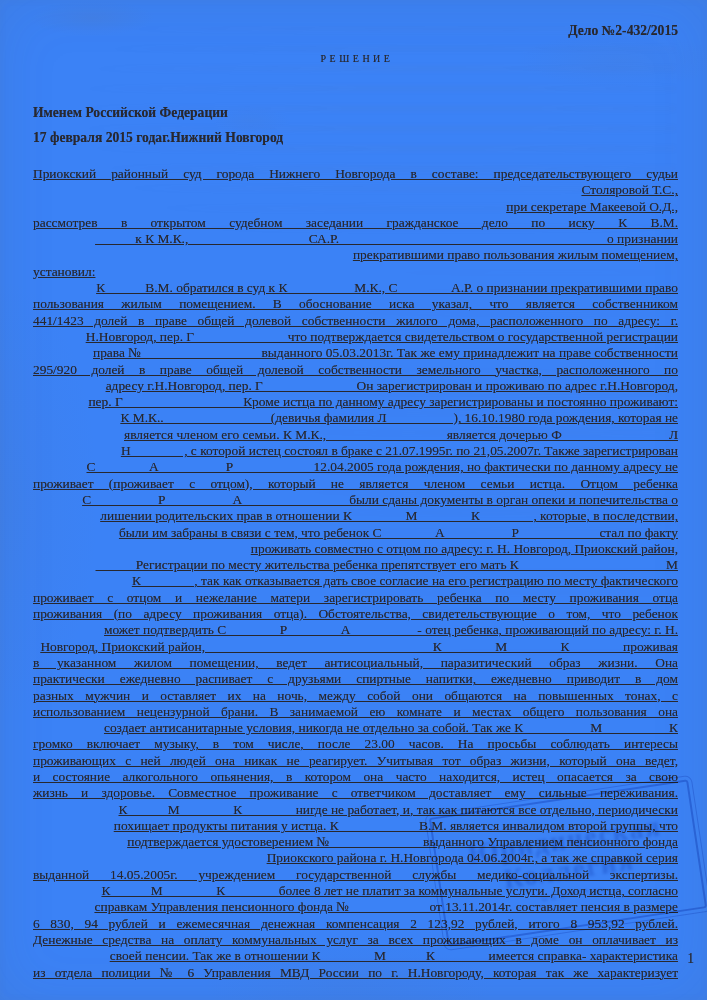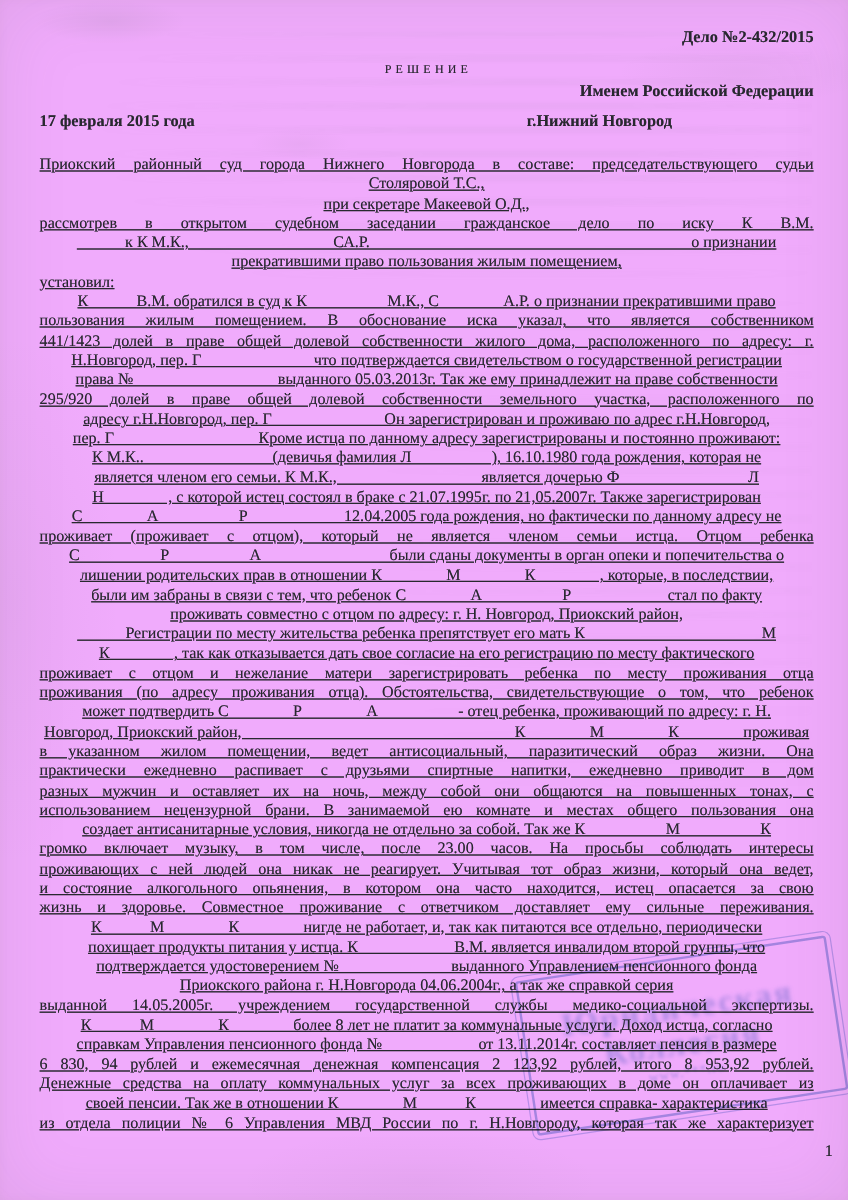--- a/index.html
+++ b/index.html
@@ -1,18 +1,18 @@
 <!DOCTYPE html>
 <html><head>
 <meta charset="utf-8">
 <style>
   html,body{margin:0;padding:0;background:#e8e7e3;}
   .page{
     position:relative;width:707px;height:1000px;margin:0 auto;
-    background:#f0abfc;overflow:hidden;
+    background:#3b82f6;overflow:hidden;
     font-family:"Liberation Serif","DejaVu Serif",serif;
     color:#28282f;
     box-shadow:inset 0 0 60px rgba(90,88,80,0.10), inset 0 0 8px rgba(120,118,110,0.06);
   }
   
   .noise-rows{
     position:absolute;left:58px;right:30px;top:26px;height:210px;
     background:repeating-linear-gradient(180deg, rgba(115,112,120,0.060) 0 5px, rgba(115,112,120,0) 5px 20px);
     filter:blur(2.2px);
     -webkit-mask-image:radial-gradient(ellipse 70% 90% at 62% 40%, #000 20%, transparent 85%);
@@ -26,28 +26,28 @@
     position:absolute;inset:0;pointer-events:none;
     background:
       radial-gradient(90px 26px at 92px 18px, rgba(110,108,115,0.10), transparent 70%),
       radial-gradient(150px 40px at 620px 60px, rgba(110,108,115,0.07), transparent 70%),
       radial-gradient(60px 18px at 250px 120px, rgba(110,108,115,0.06), transparent 70%),
       radial-gradient(120px 300px at 10px 500px, rgba(100,98,105,0.05), transparent 75%),
       radial-gradient(200px 60px at 350px 985px, rgba(100,98,105,0.05), transparent 75%);
   }
   .content{position:absolute;left:33px;top:22px;width:645px;}
   .line{font-size:13.4px;line-height:16.3px;text-shadow:0 0 .5px rgba(42,42,52,.55);text-decoration:underline;}
-  .left{text-align:center;}
+  .left{text-align:right;}
   .nw{white-space:nowrap;overflow:hidden;}
   .justify{text-align:justify;text-align-last:justify;}
   .center{}
   .case-number{font-weight:bold;font-size:13.6px;text-align:right;line-height:17px;text-shadow:0 0 .5px rgba(42,42,52,.55);}
   .doc-title{font-weight:normal;font-size:10px;text-align:center;margin-top:11px;line-height:17px;letter-spacing:.5px;text-shadow:0 0 .5px rgba(42,42,52,.55);}
-  .doc-subtitle{font-weight:bold;font-size:13.6px;text-align:right;line-height:17px;text-shadow:0 0 .5px rgba(42,42,52,.55);}
-  .dateline{display:flex;justify-content:space-between;font-weight:bold;font-size:13.6px;margin-top:8px;padding-right:118px;line-height:17px;text-shadow:0 0 .5px rgba(42,42,52,.55);}
+  .doc-subtitle{font-weight:bold;font-size:13.6px;text-align:left;line-height:17px;text-shadow:0 0 .5px rgba(42,42,52,.55);margin-top:37px;}
+  .dateline{display:flex;font-weight:bold;font-size:13.6px;margin-top:8px;padding-right:118px;line-height:17px;text-shadow:0 0 .5px rgba(42,42,52,.55);}
   .preamble{margin-top:20px;}
   .body-block{margin-top:0;}
   .page-number{position:absolute;right:13px;top:951px;font-size:13.6px;text-shadow:0 0 .5px rgba(42,42,52,.55);}
   
   .stamp{
     position:absolute;left:437px;top:798px;width:258px;height:126px;
     transform:rotate(-8.5deg);transform-origin:center;
     border:2px solid rgba(96,140,200,0.50);
     outline:1px solid rgba(96,140,200,0.38);outline-offset:3px;
     border-radius:3px;

